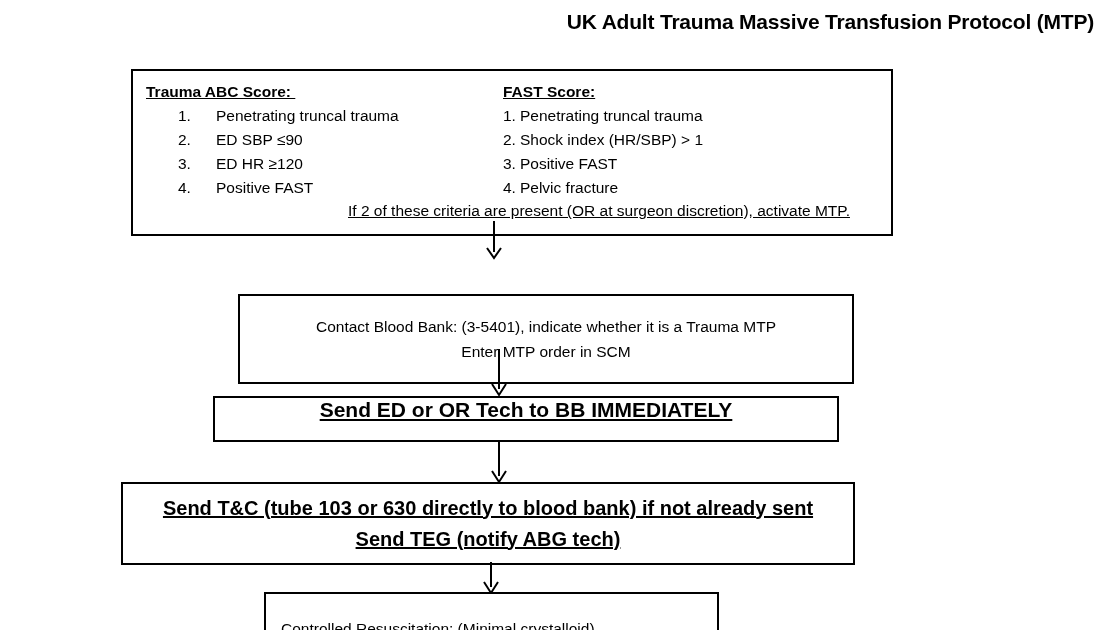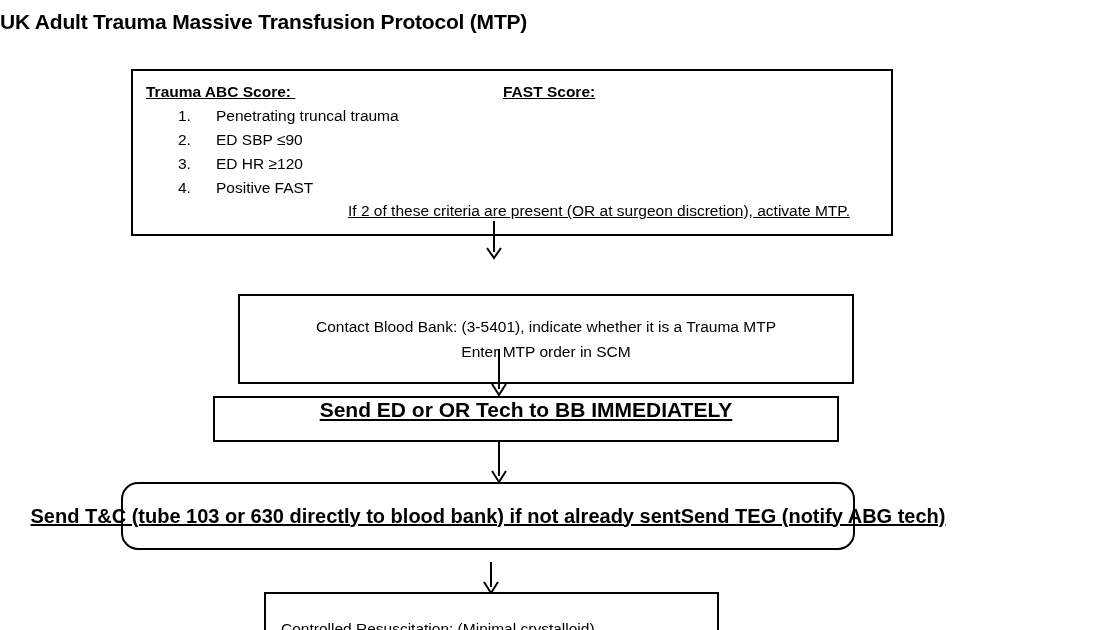--- a/index.html
+++ b/index.html
@@ -15,21 +15,21 @@
     font-family: "Liberation Sans", sans-serif;
     color: #000000;
   }
 
   
   #page-title {
     position: absolute;
     left: 0;
     top: 10px;
     width: 1094px;
-    text-align: left;
+    text-align: right;
     font-size: 21px;
     font-weight: bold;
     letter-spacing: -0.2px;
   }
 
   
   .flow-box {
     position: absolute;
     box-sizing: border-box;
     border: 2px solid #000000;
@@ -135,26 +135,25 @@
     font-weight: bold;
     text-decoration: underline;
     white-space: nowrap;
   }
 
   
   #box-send-tc {
     left: 121px;
     top: 482px;
     width: 734px;
-    height: 68px;
+    height: 83px;
     display: flex;
-    flex-direction: row;
+    flex-direction: column;
     justify-content: center;
     align-items: center;
-    border-radius: 17px;
   }
   #box-send-tc .line {
     font-size: 20px;
     font-weight: bold;
     text-decoration: underline;
     white-space: nowrap;
     line-height: 31px;
   }
 
   
@@ -192,20 +191,26 @@
       <ul class="crit-list">
         <li><span class="num">1.</span><span class="txt">Penetrating truncal trauma</span></li>
         <li><span class="num">2.</span><span class="txt">ED SBP ≤90</span></li>
         <li><span class="num">3.</span><span class="txt">ED HR ≥120</span></li>
         <li><span class="num">4.</span><span class="txt">Positive FAST</span></li>
       </ul>
     </div>
 
     <div class="crit-col" id="crit-col-rabt">
       <div class="crit-heading">FAST Score:</div>
+      <ul class="crit-list">
+        <li><span class="num">1.</span><span class="txt">Penetrating truncal trauma</span></li>
+        <li><span class="num">2.</span><span class="txt">Shock index (HR/SBP) &gt; 1</span></li>
+        <li><span class="num">3.</span><span class="txt">Positive FAST</span></li>
+        <li><span class="num">4.</span><span class="txt">Pelvic fracture</span></li>
+      </ul>
     </div>
 
     <div id="crit-activate">If 2 of these criteria are present (OR at surgeon discretion), activate MTP.</div>
   </div>
 </div>
 
 <div class="arrow" style="left:484px; top:221px;">
   <svg width="20" height="39" viewBox="0 0 20 39">
     <line x1="10" y1="0" x2="10" y2="31" stroke="#000000" stroke-width="2"></line>
     <polyline points="3,27 10,37 17,27" fill="none" stroke="#000000" stroke-width="2"></polyline>

